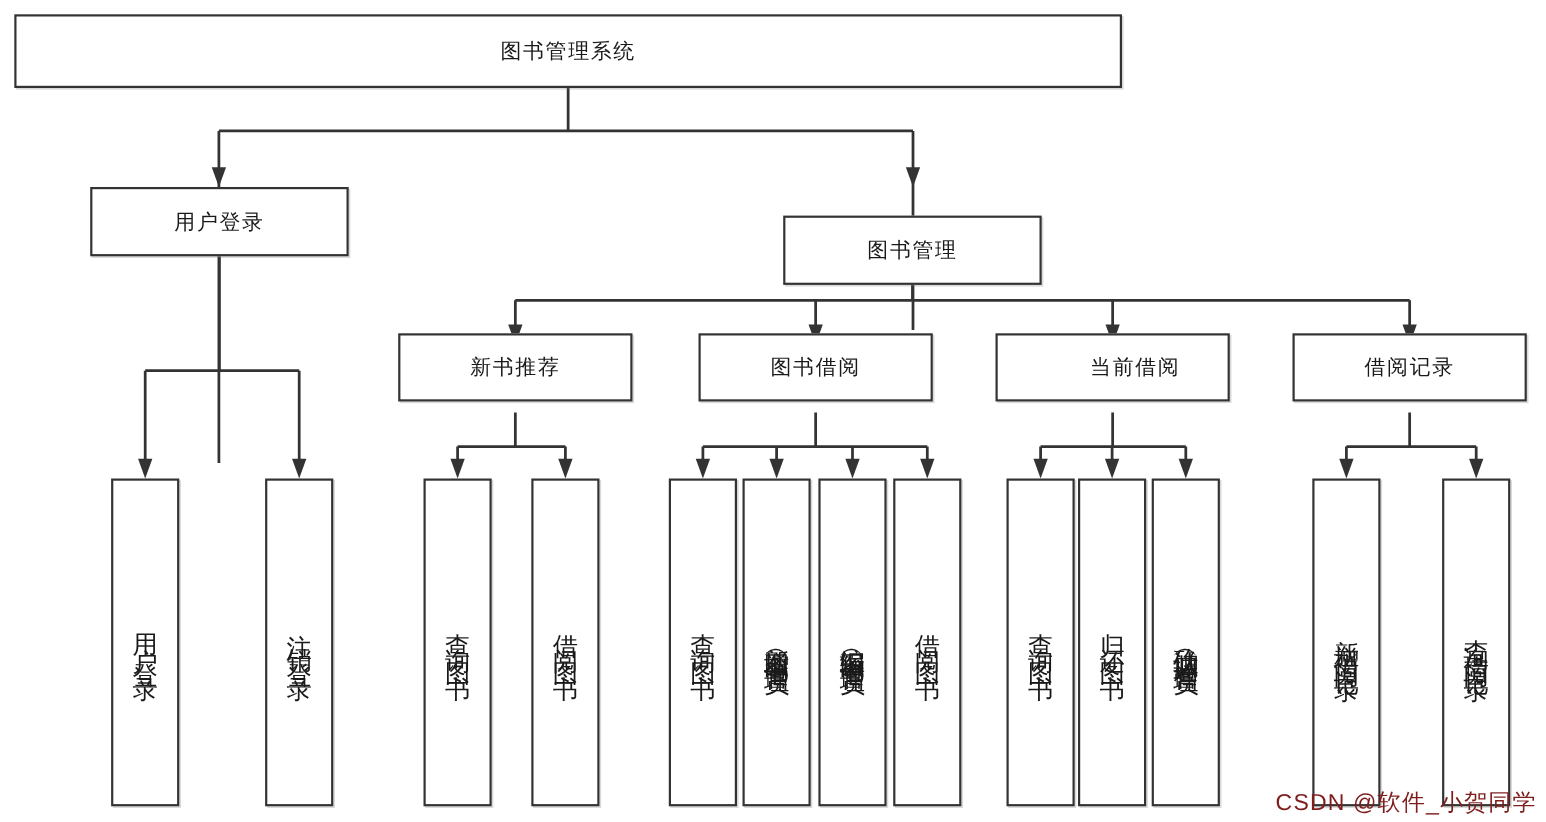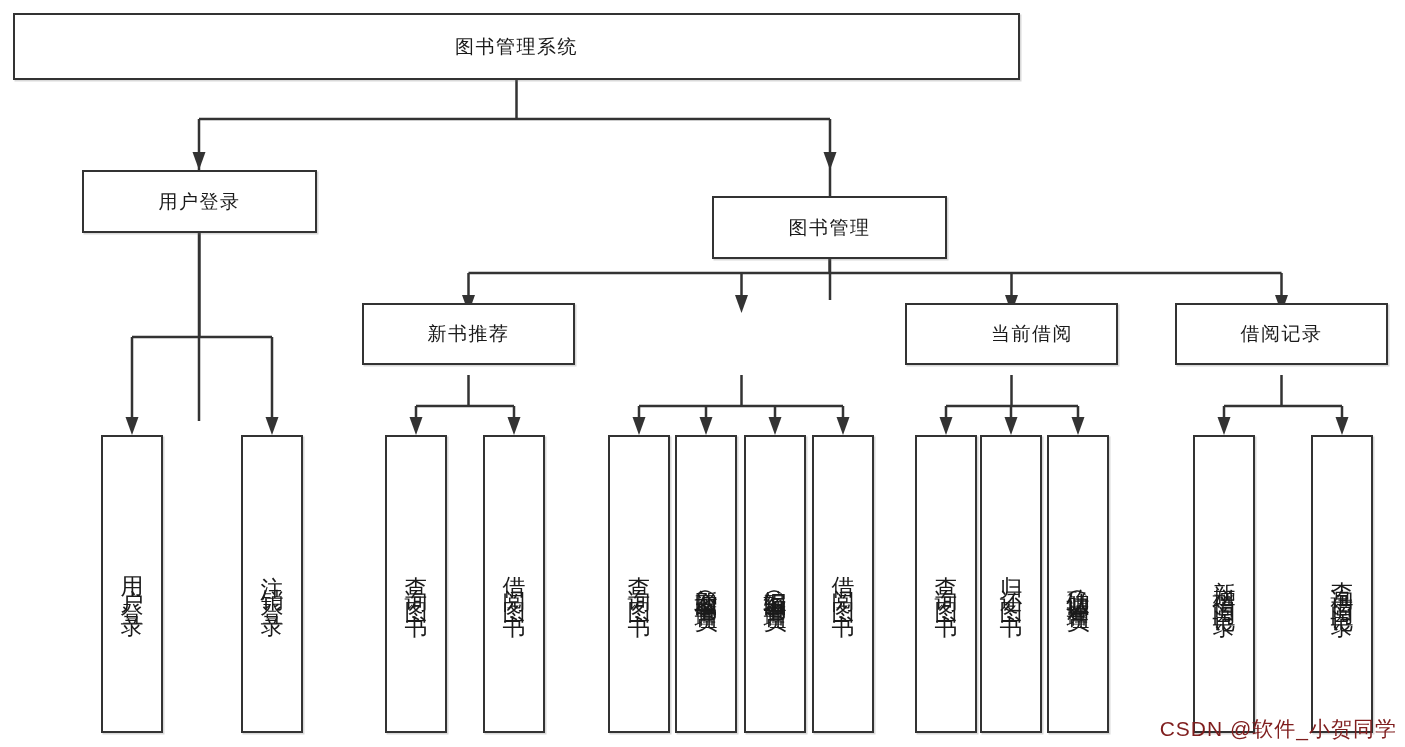--- a/index.html
+++ b/index.html
@@ -143,20 +143,23 @@
   <div class="box l2a">
     <span class="hlabel">用户登录</span>
   </div>
   <div class="box l2b">
     <span class="hlabel">图书管理</span>
   </div>
 
   <div class="box l3 l3a">
     <span class="hlabel">新书推荐</span>
   </div>
+  <div class="box l3 l3b">
+    <span class="hlabel">图书借阅</span>
+  </div>
   <div class="box l3 l3c">
     <span class="hlabel">当前借阅</span>
   </div>
   <div class="box l3 l3d">
     <span class="hlabel">借阅记录</span>
   </div>
 
   <div class="box leaf lf1">
     <span class="vlabel vs-wide">用户登录</span>
   </div>

